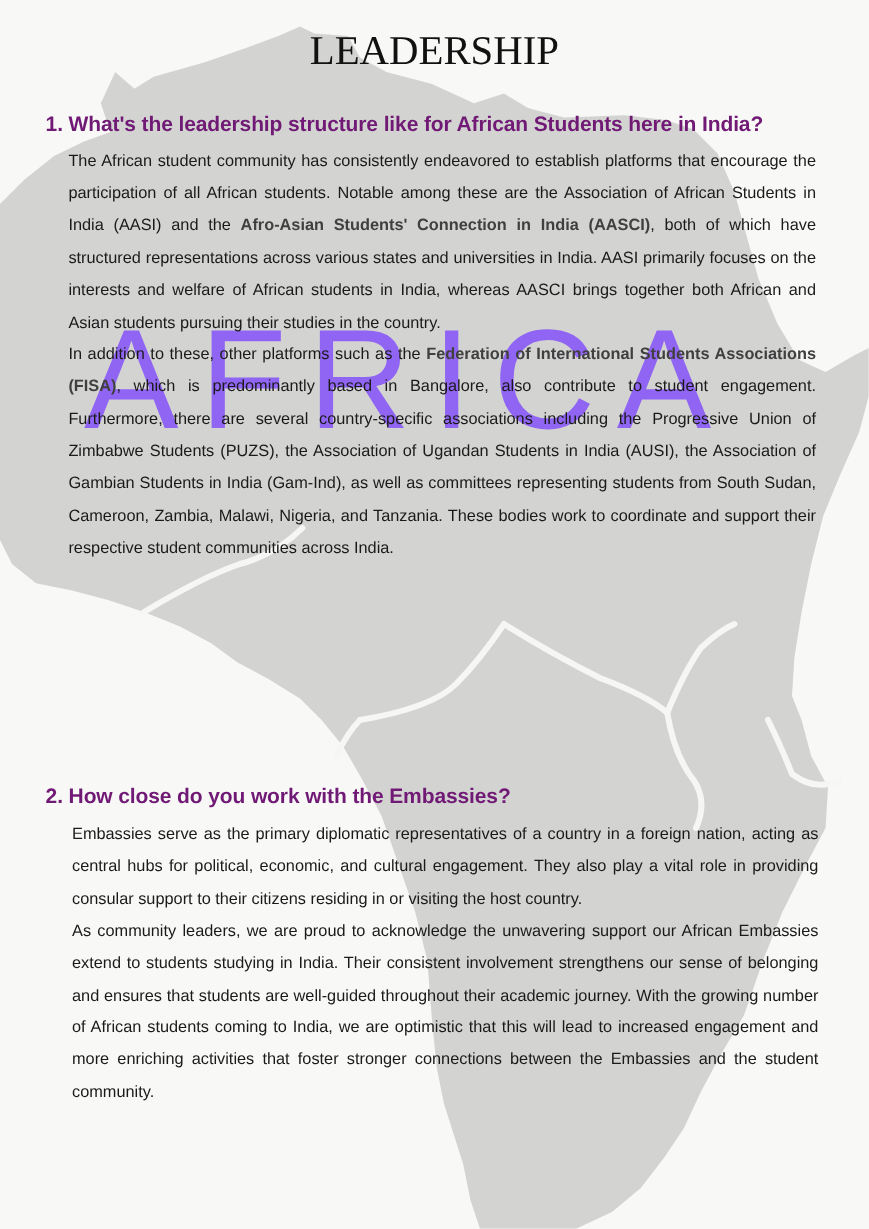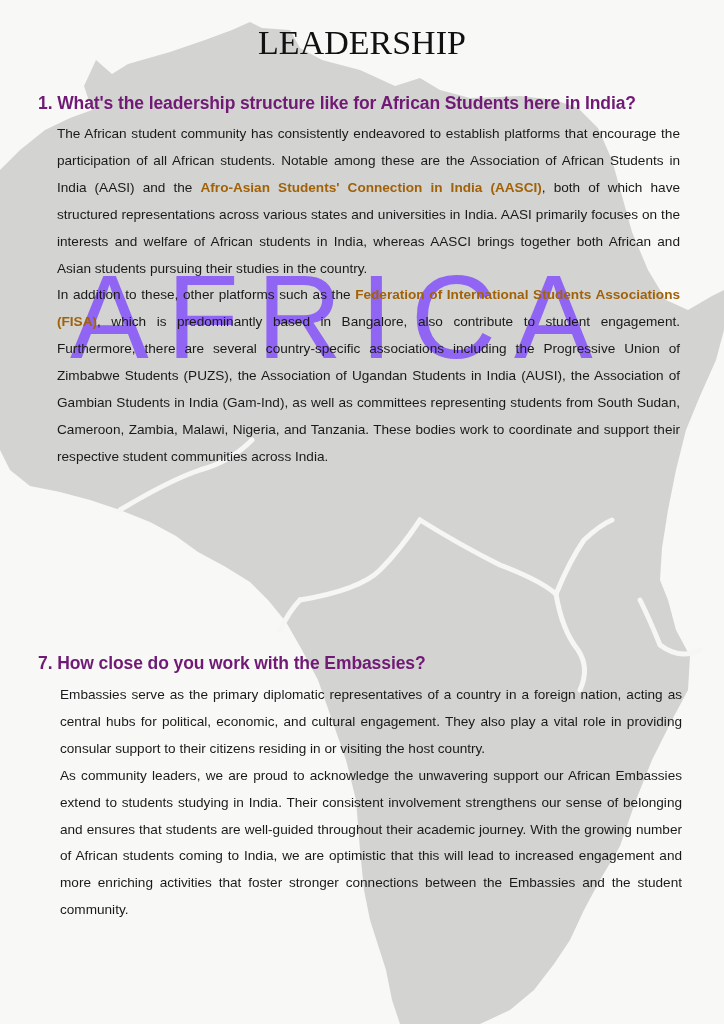--- a/index.html
+++ b/index.html
@@ -46,21 +46,21 @@
     .q2 { left: 38px; top: 653px; }
     .body-block {
       position: absolute;
       font-size: 13.6px; line-height: 26.9px;
       text-align: justify;
       color: #1a1a1a;
     }
     .b1 { left: 57px; top: 121px; width: 623px; }
     .b2 { left: 60px; top: 682px; width: 622px; }
     .body-block p { margin: 0; }
-    .body-block b { font-weight: 700; color: #a16207; }
+    .body-block b { font-weight: 700; color: #404040; }
   </style>
 </head>
 <body>
 
 <svg class="bg-map" viewBox="0 0 724 1024" xmlns="http://www.w3.org/2000/svg">
   <path fill="#d3d3d2" d="
     M 92 110
     L 84 86 L 96 60 L 112 74 L 128 64 L 170 52 L 205 40 L 232 30 L 250 22 L 262 28
     L 290 30 L 300 48 L 322 60 L 360 70 L 395 86 L 420 78 L 440 90 L 470 98
     L 520 96 L 555 100 L 578 108 L 598 128 L 612 160 L 622 196 L 632 232
@@ -89,18 +89,18 @@
 
 <div class="page">
   <h1 class="title">LEADERSHIP</h1>
 
   <h2 class="q-heading q1">1. What's the leadership structure like for African Students here in India?</h2>
   <div class="body-block b1">
     <p><span>The African student community has consistently endeavored to establish platforms that encourage the participation of all African students. Notable among these are the Association of African Students in India (AASI) and the </span><b>Afro-Asian Students' Connection in India (AASCI)</b><span>, both of which have structured representations across various states and universities in India. AASI primarily focuses on the interests and welfare of African students in India, whereas AASCI brings together both African and Asian students pursuing their studies in the country.</span></p>
     <p><span>In addition to these, other platforms such as the </span><b>Federation of International Students Associations (FISA)</b><span>, which is predominantly based in Bangalore, also contribute to student engagement. Furthermore, there are several country-specific associations including the Progressive Union of Zimbabwe Students (PUZS), the Association of Ugandan Students in India (AUSI), the Association of Gambian Students in India (Gam-Ind), as well as committees representing students from South Sudan, Cameroon, Zambia, Malawi, Nigeria, and Tanzania. These bodies work to coordinate and support their respective student communities across India.</span></p>
   </div>
 
-  <h2 class="q-heading q2">7. How close do you work with the Embassies?</h2>
+  <h2 class="q-heading q2">2. How close do you work with the Embassies?</h2>
   <div class="body-block b2">
     <p>Embassies serve as the primary diplomatic representatives of a country in a foreign nation, acting as central hubs for political, economic, and cultural engagement. They also play a vital role in providing consular support to their citizens residing in or visiting the host country.</p>
     <p>As community leaders, we are proud to acknowledge the unwavering support our African Embassies extend to students studying in India. Their consistent involvement strengthens our sense of belonging and ensures that students are well-guided throughout their academic journey. With the growing number of African students coming to India, we are optimistic that this will lead to increased engagement and more enriching activities that foster stronger connections between the Embassies and the student community.</p>
   </div>
 </div>
 
 </body></html>

